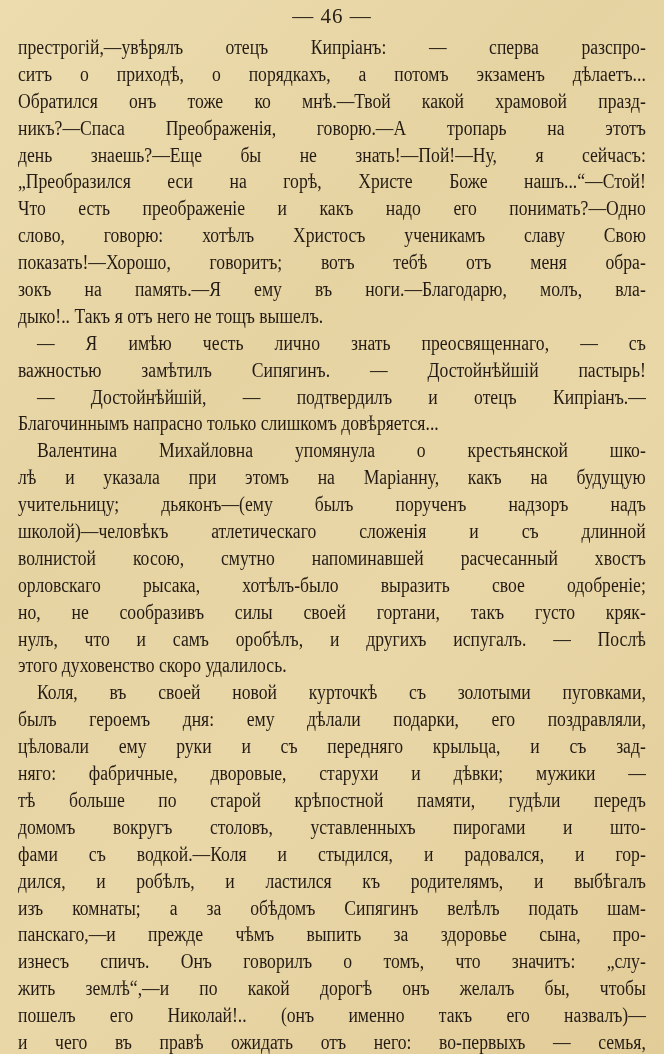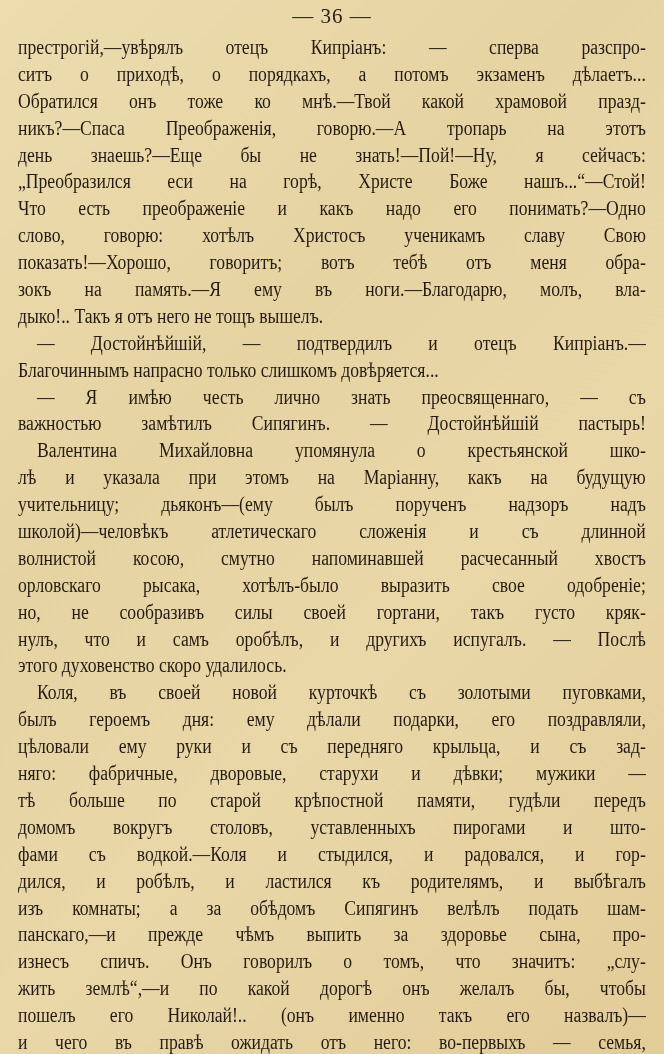--- a/index.html
+++ b/index.html
@@ -56,46 +56,46 @@
     }
     .line.indent {
       padding-left: 22px;
       width: 708px;
     }
   </style>
 </head>
 <body>
 
 <div class="page">
-  <div class="page-number">— 36 —</div>
+  <div class="page-number">— 46 —</div>
 
   <div class="text-block">
 
     <div class="paragraph">
       <span class="line">престрогій,—увѣрялъ  отецъ Кипріанъ: — сперва разспро-</span>
       <span class="line">ситъ о приходѣ, о порядкахъ, а потомъ экзаменъ дѣлаетъ...</span>
       <span class="line">Обратился онъ тоже ко мнѣ.—Твой какой храмовой празд-</span>
       <span class="line">никъ?—Спаса Преображенія, говорю.—А тропарь на этотъ</span>
       <span class="line">день знаешь?—Еще бы не знать!—Пой!—Ну,  я сейчасъ:</span>
       <span class="line">„Преобразился еси на горѣ, Христе Боже нашъ...“—Стой!</span>
       <span class="line">Что есть преображеніе и какъ надо его понимать?—Одно</span>
       <span class="line">слово, говорю: хотѣлъ  Христосъ  ученикамъ  славу Свою</span>
       <span class="line">показать!—Хорошо, говоритъ; вотъ тебѣ  отъ  меня обра-</span>
       <span class="line">зокъ на память.—Я ему въ ноги.—Благодарю, молъ, вла-</span>
       <span class="line last">дыко!.. Такъ я отъ него не тощъ вышелъ.</span>
     </div>
 
     <div class="paragraph">
-      <span class="line indent">— Достойнѣйшій, — подтвердилъ  и  отецъ  Кипріанъ.—</span>
-      <span class="line last">Благочиннымъ напрасно только слишкомъ довѣряется...</span>
+      <span class="line indent">— Я имѣю  честь  лично  знать  преосвященнаго, — съ</span>
+      <span class="line">важностью замѣтилъ Сипягинъ. — Достойнѣйшій  пастырь!</span>
     </div>
 
     <div class="paragraph">
-      <span class="line indent">— Я имѣю  честь  лично  знать  преосвященнаго, — съ</span>
-      <span class="line">важностью замѣтилъ Сипягинъ. — Достойнѣйшій  пастырь!</span>
+      <span class="line indent">— Достойнѣйшій, — подтвердилъ  и  отецъ  Кипріанъ.—</span>
+      <span class="line last">Благочиннымъ напрасно только слишкомъ довѣряется...</span>
     </div>
 
     <div class="paragraph">
       <span class="line indent">Валентина Михайловна  упомянула  о  крестьянской  шко-</span>
       <span class="line">лѣ  и  указала  при  этомъ  на  Маріанну,  какъ  на  будущую</span>
       <span class="line">учительницу;  дьяконъ—(ему  былъ  порученъ  надзоръ  надъ</span>
       <span class="line">школой)—человѣкъ  атлетическаго сложенія  и  съ  длинной</span>
       <span class="line">волнистой косою, смутно напоминавшей расчесанный хвостъ</span>
       <span class="line">орловскаго  рысака,  хотѣлъ-было  выразить  свое одобреніе;</span>
       <span class="line">но,  не  сообразивъ  силы  своей  гортани,  такъ  густо  кряк-</span>

